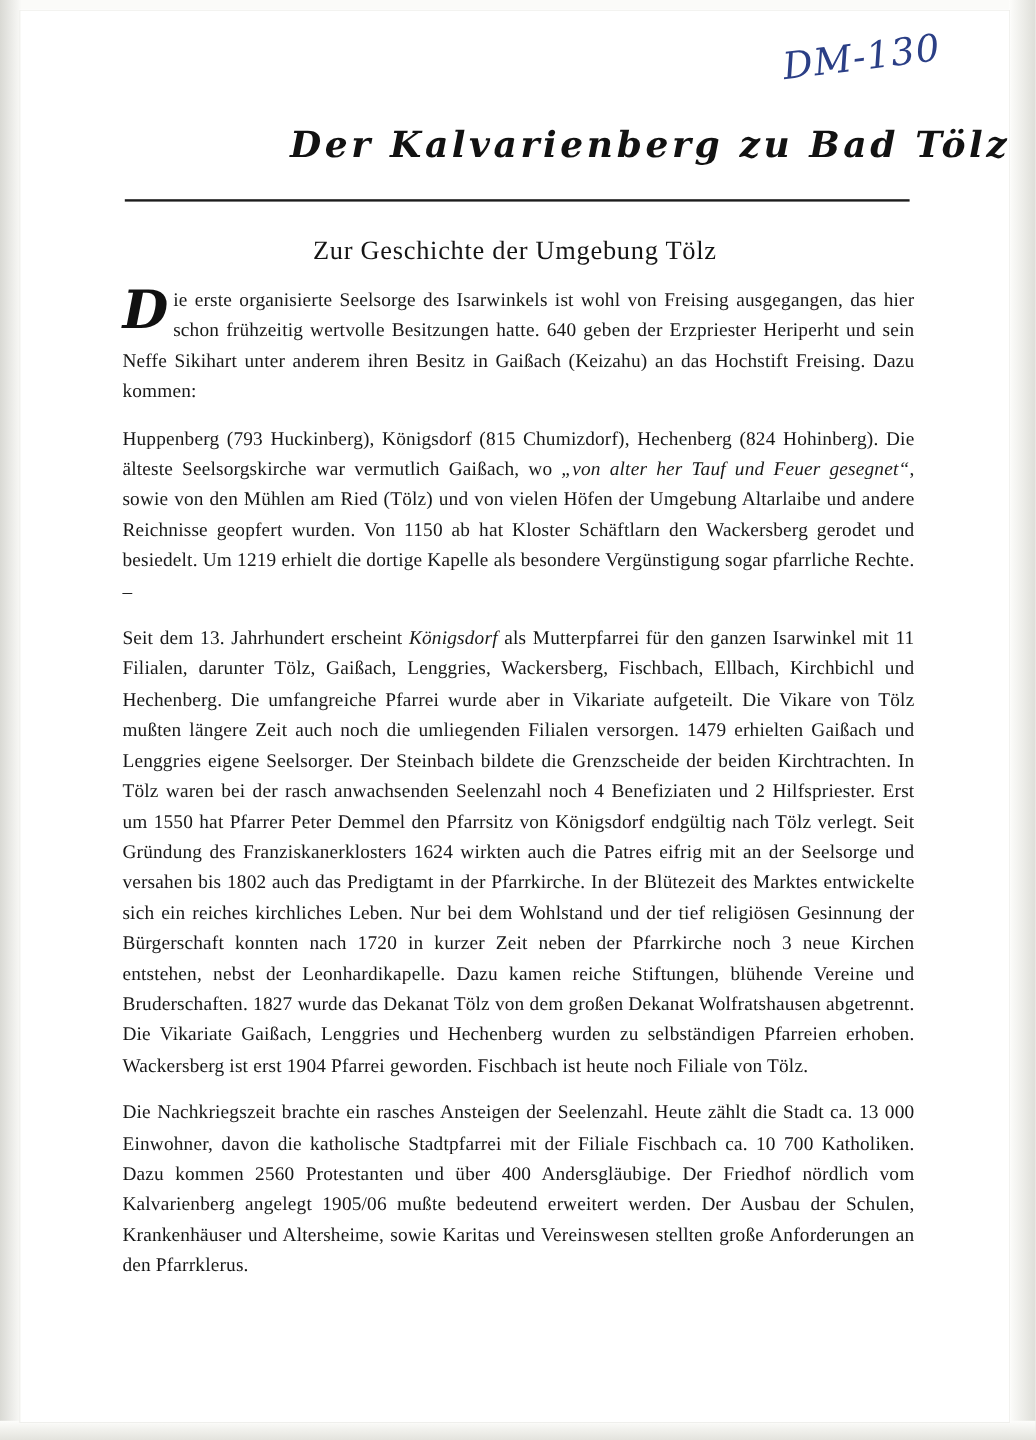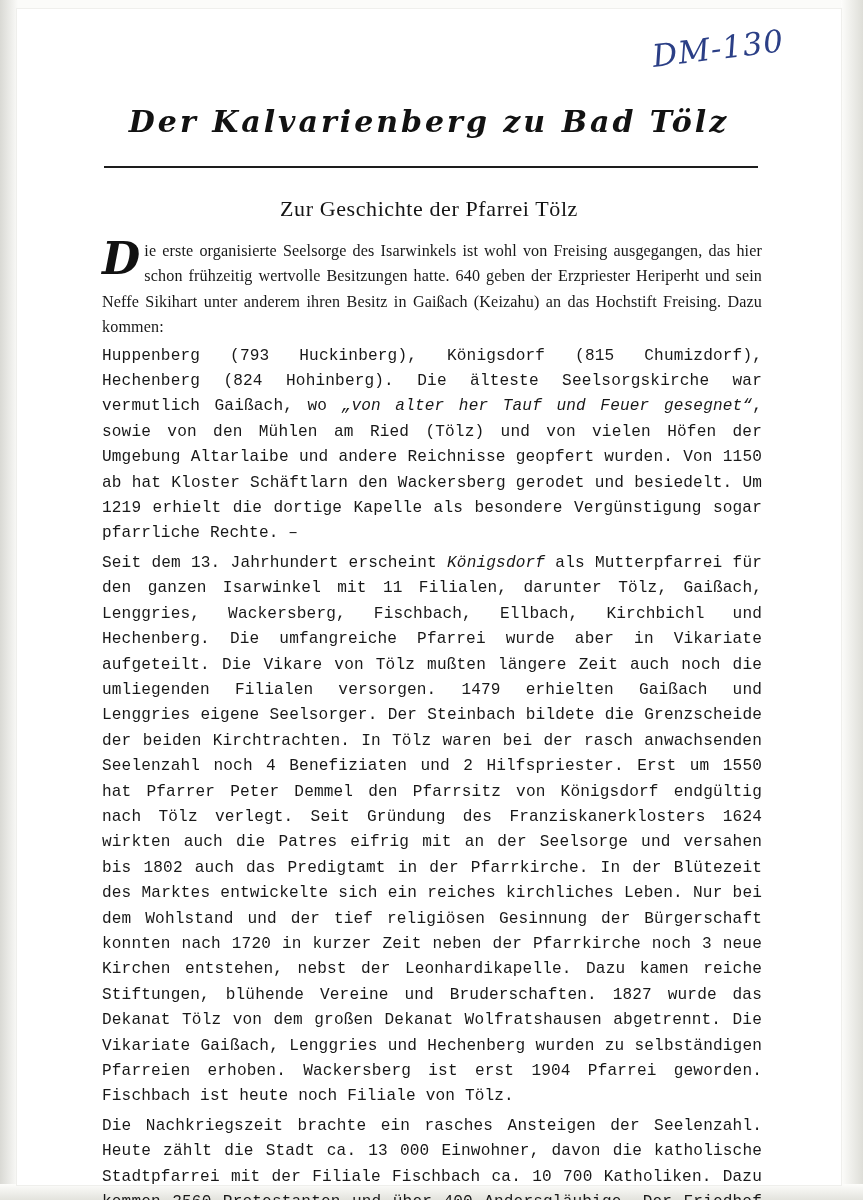--- a/index.html
+++ b/index.html
@@ -64,21 +64,21 @@
     transform: rotate(-7deg);
     white-space: nowrap;
   }
 
   
   .title-block {
     position: absolute;
     left: 0;
     top: 96px;
     width: 826px;
-    text-align: center;
+    text-align: right;
   }
   .doc-title {
     font-family: "DejaVu Serif", serif;
     font-weight: bold;
     font-size: 30px;
     letter-spacing: 3px;
     color: #121212;
     font-style: italic;
   }
   .rule {
@@ -110,21 +110,21 @@
     width: 660px;
     font-size: 16.1px;
     line-height: 25.4px;
     text-align: justify;
     letter-spacing: 0.15px;
     color: #181818;
   }
   .body-col p {
     margin: 0;
   }
-  .para + .para { margin-top: 4px; font-family: Liberation Mono, monospace; }
+  .para + .para { margin-top: 14px; }
 
   
   .dropcap {
     float: left;
     font-family: "DejaVu Serif", serif;
     font-style: italic;
     font-weight: bold;
     font-size: 44px;
     line-height: 38px;
     margin: 2px 4px 0 0;
@@ -143,21 +143,21 @@
   <div class="paper">
 
     <div class="handwriting">DM-130</div>
 
     <div class="title-block">
       <div class="doc-title">Der Kalvarienberg zu Bad Tölz</div>
     </div>
 
     <div class="rule"></div>
 
-    <div class="subtitle">Zur Geschichte der Pfarrei Tölz</div>
+    <div class="subtitle">Zur Geschichte der Umgebung Tölz</div>
 
     <div class="body-col">
       <p class="para">
         <span class="dropcap">D</span><span>ie erste organisierte Seelsorge des Isarwinkels ist wohl von Freising ausgegangen, das hier schon frühzeitig wertvolle Besitzungen hatte. 640 geben der Erzpriester Heriperht und sein Neffe Sikihart unter anderem ihren Besitz in Gaißach (Keizahu) an das Hochstift Freising. Dazu kommen:</span>
       </p>
       <p class="para">
         <span>Huppenberg (793 Huckinberg), Königsdorf (815 Chumizdorf), Hechenberg (824 Hohinberg). Die älteste Seelsorgskirche war vermutlich Gaißach, wo </span><span class="it">„von alter her Tauf und Feuer gesegnet“</span><span>, sowie von den Mühlen am Ried (Tölz) und von vielen Höfen der Umgebung Altarlaibe und andere Reichnisse geopfert wurden. Von 1150 ab hat Kloster Schäftlarn den Wackersberg gerodet und besiedelt. Um 1219 erhielt die dortige Kapelle als besondere Vergünstigung sogar pfarrliche Rechte. –</span>
       </p>
       <p class="para">
         <span>Seit dem 13. Jahrhundert erscheint </span><span class="it">Königsdorf</span><span> als Mutterpfarrei für den ganzen Isarwinkel mit 11 Filialen, darunter Tölz, Gaißach, Lenggries, Wackersberg, Fischbach, Ellbach, Kirchbichl und Hechenberg. Die umfangreiche Pfarrei wurde aber in Vikariate aufgeteilt. Die Vikare von Tölz mußten längere Zeit auch noch die umliegenden Filialen versorgen. 1479 erhielten Gaißach und Lenggries eigene Seelsorger. Der Steinbach bildete die Grenzscheide der beiden Kirchtrachten. In Tölz waren bei der rasch anwachsenden Seelenzahl noch 4 Benefiziaten und 2 Hilfspriester. Erst um 1550 hat Pfarrer Peter Demmel den Pfarrsitz von Königsdorf endgültig nach Tölz verlegt. Seit Gründung des Franziskanerklosters 1624 wirkten auch die Patres eifrig mit an der Seelsorge und versahen bis 1802 auch das Predigtamt in der Pfarrkirche. In der Blütezeit des Marktes entwickelte sich ein reiches kirchliches Leben. Nur bei dem Wohlstand und der tief religiösen Gesinnung der Bürgerschaft konnten nach 1720 in kurzer Zeit neben der Pfarrkirche noch 3 neue Kirchen entstehen, nebst der Leonhardikapelle. Dazu kamen reiche Stiftungen, blühende Vereine und Bruderschaften. 1827 wurde das Dekanat Tölz von dem großen Dekanat Wolfratshausen abgetrennt. Die Vikariate Gaißach, Lenggries und Hechenberg wurden zu selbständigen Pfarreien erhoben. Wackersberg ist erst 1904 Pfarrei geworden. Fischbach ist heute noch Filiale von Tölz.</span>

